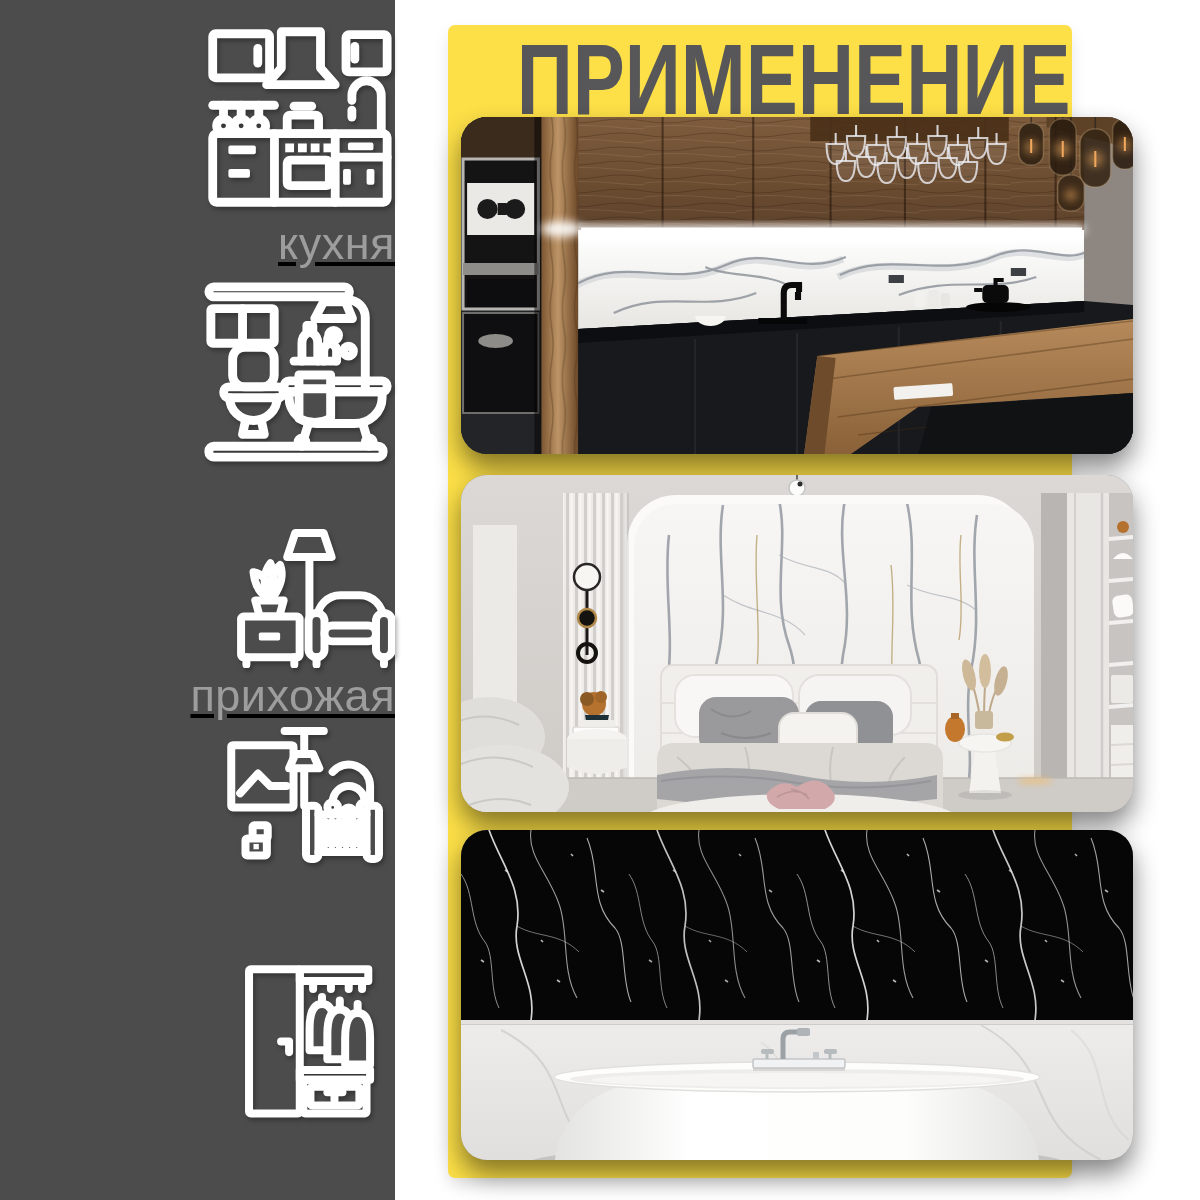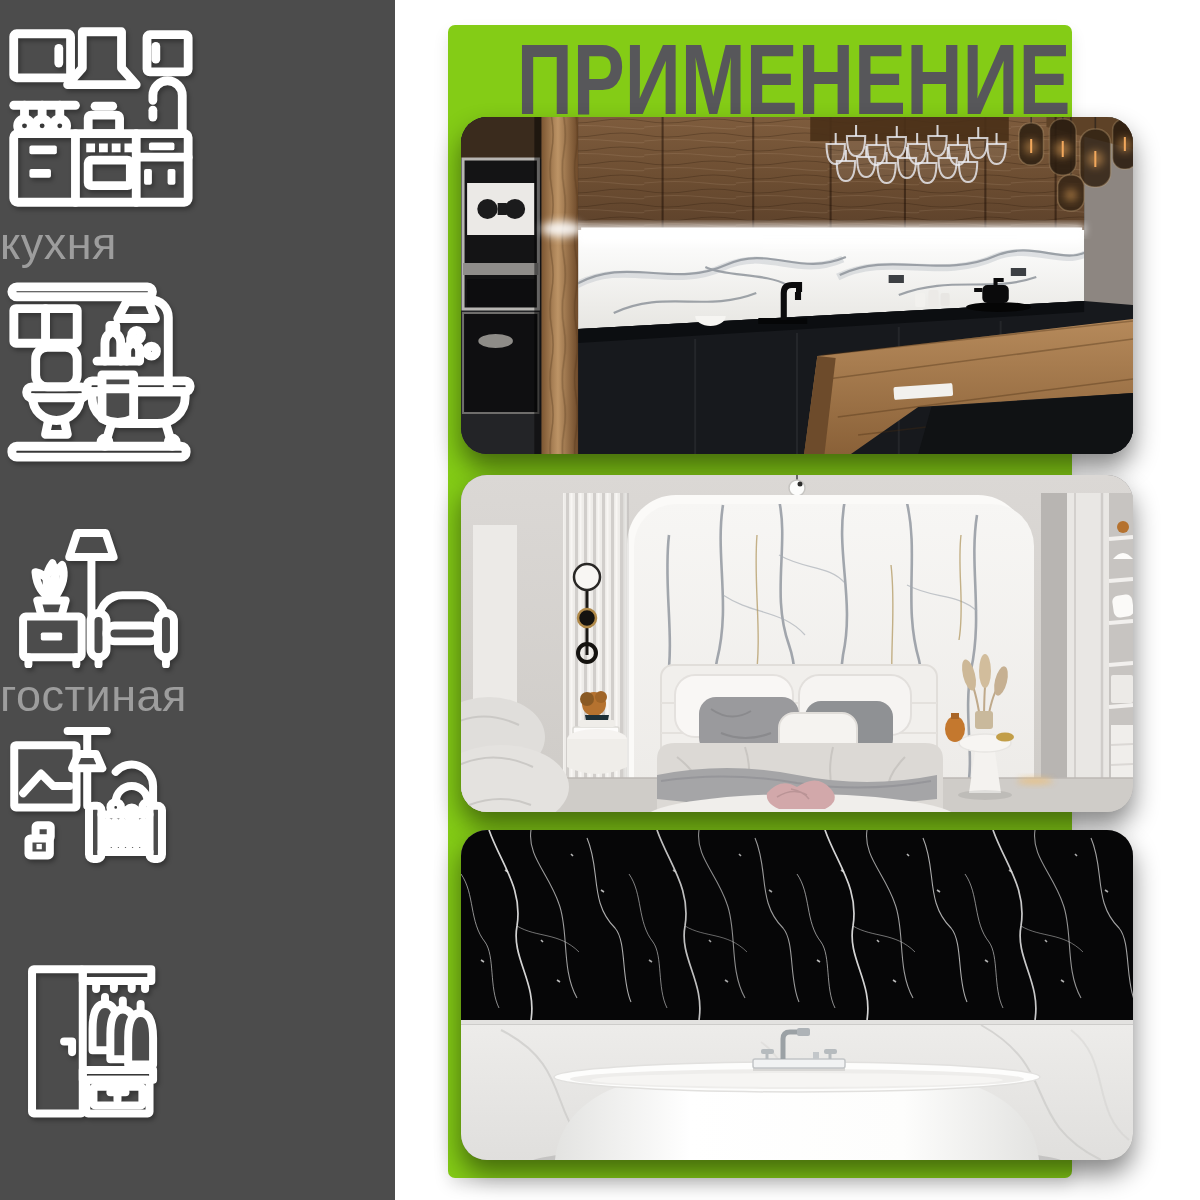--- a/index.html
+++ b/index.html
@@ -1,21 +1,21 @@
 <!DOCTYPE html>
 <html><head>
 <meta charset="utf-8">
 <style>
   html,body{margin:0;padding:0;background:#fff;font-family:"Liberation Sans",sans-serif;}
   .stage{position:relative;width:1200px;height:1200px;background:#ffffff;overflow:hidden;}
   .sidebar{position:absolute;left:0;top:0;width:395px;height:1200px;background:#4c4c4c;}
-  .room{position:absolute;left:0;width:395px;display:flex;flex-direction:column;align-items:flex-start;}
+  .room{position:absolute;left:0;width:395px;display:flex;flex-direction:column;align-items:flex-end;text-decoration:underline;}
   .room svg.icon{filter:drop-shadow(2px 3px 2px rgba(0,0,0,.30));}
   .room-label{font-size:45px;line-height:52px;color:#9d9d9d;margin-top:2px;letter-spacing:.5px;}
-  .panel{position:absolute;left:448px;top:25px;width:624px;height:1153px;background:#84cc16;border-radius:7px;box-shadow:0 8px 16px rgba(0,0,0,.10);}
+  .panel{position:absolute;left:448px;top:25px;width:624px;height:1153px;background:#fde047;border-radius:7px;box-shadow:0 8px 16px rgba(0,0,0,.10);}
   .panel-title{position:absolute;top:2px;left:0;width:100%;text-align:center;font-size:100px;line-height:104px;font-weight:700;color:#57575a;transform:scaleX(.78);white-space:nowrap;}
   .photo{position:absolute;left:13px;width:672px;border-radius:26px;overflow:hidden;box-shadow:0 14px 26px rgba(0,0,0,.48);background:#888;}
   .photo svg{display:block;width:100%;height:100%;}
   #photo-kitchen{top:92px;height:337px;}
   #photo-bedroom{top:450px;height:337px;}
   #photo-bath{top:805px;height:330px;}
   #room-1{top:20px}#room-2{top:272px}#room-3{top:526px}#room-4{top:722px}#room-5{top:956px}
 </style>
 </head>
 <body>
@@ -101,21 +101,21 @@
           <path d="M112 140 V104 a26 26 0 0 1 26 -26 h22 a26 26 0 0 1 26 26 v36"></path>
           <rect x="26" y="102" width="66" height="46" rx="3" fill="#4c4c4c"></rect>
           <rect x="46" y="120" width="24" height="9" rx="2" fill="#fff" stroke="none"></rect>
           <path d="M32 148 v8 M86 148 v8"></path>
           <rect x="102" y="98" width="18" height="50" rx="9" fill="#4c4c4c"></rect>
           <rect x="178" y="98" width="18" height="50" rx="9" fill="#4c4c4c"></rect>
           <rect x="120" y="112" width="58" height="18" rx="9" fill="#4c4c4c"></rect>
           <path d="M111 148 v8 M187 148 v8"></path>
         </g>
       </svg>
-      <div class="room-label">гостиная</div>
+      <div class="room-label">прихожая</div>
     </div>
 
     <div class="room" id="room-4">
       <svg class="icon" viewBox="0 0 200 200" style="height:178px" aria-hidden="true">
         <g fill="none" stroke="#fff" stroke-width="9" stroke-linecap="round" stroke-linejoin="round">
           <path d="M76 10 H120"></path>
           <line x1="98" y1="10" x2="98" y2="94"></line>
           <rect x="16" y="26" width="70" height="70" rx="2" fill="#4c4c4c"></rect>
           <path d="M26 80 L46 58 l14 14 h18"></path>
           <path d="M88 36 h20 l7 16 H81 z" fill="#4c4c4c"></path>

